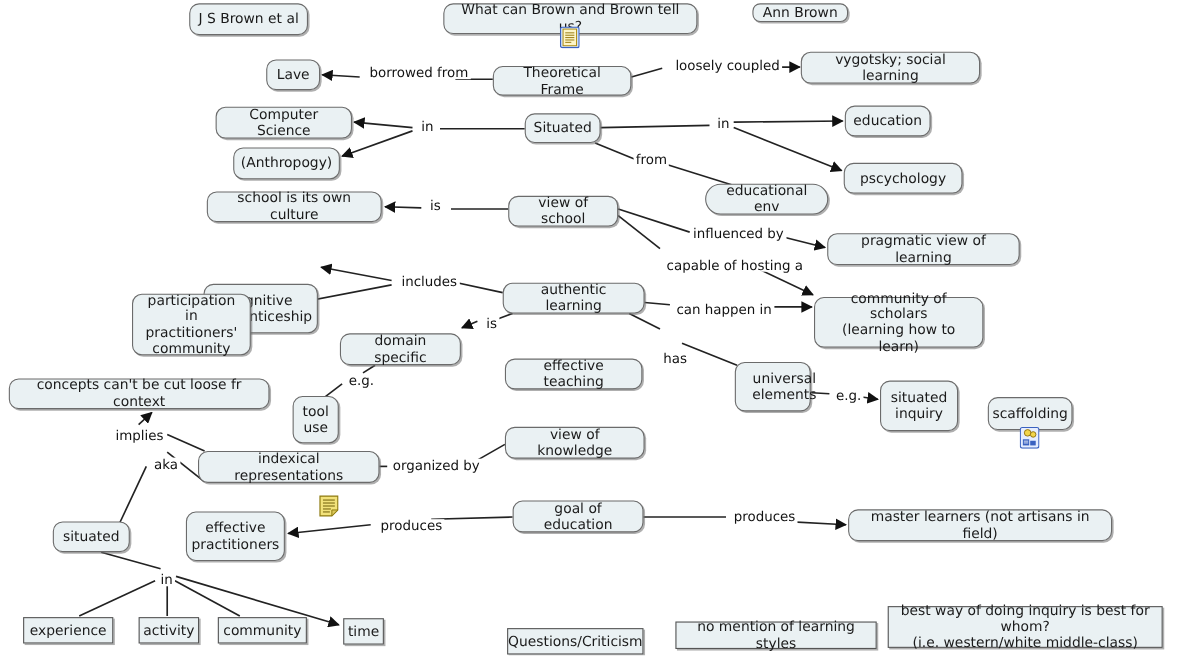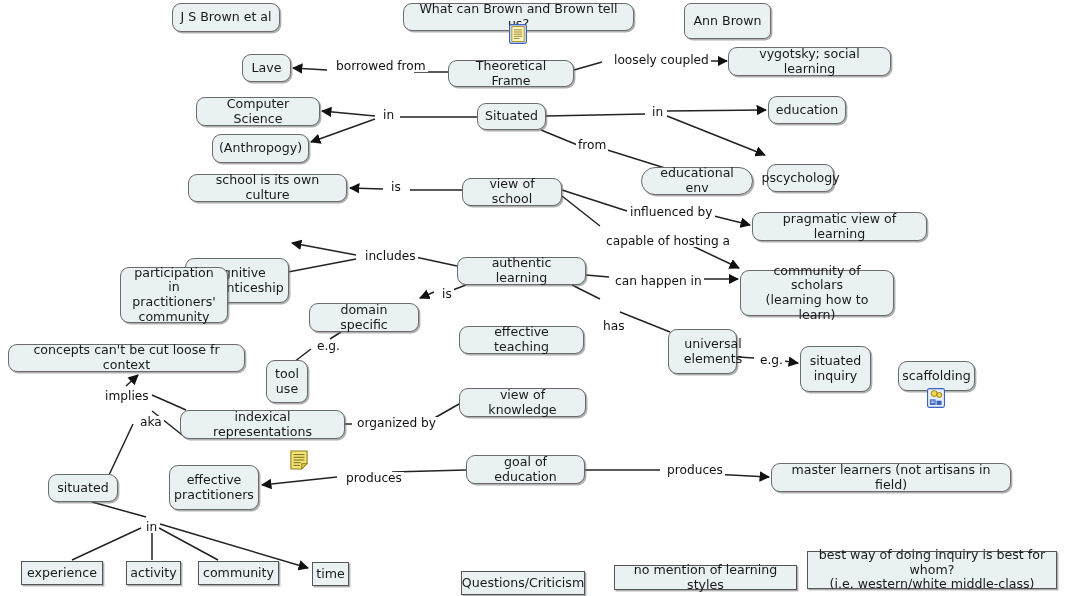--- a/index.html
+++ b/index.html
@@ -114,29 +114,29 @@
         <path d="M141,528 L72,560" fill="none" stroke="#222222" stroke-width="1.5"></path>
         <path d="M152,528 L152,560" fill="none" stroke="#222222" stroke-width="1.5"></path>
         <path d="M159,528 L218,560" fill="none" stroke="#222222" stroke-width="1.5"></path>
         <path d="M160,524 L308,568" fill="none" stroke="#222222" stroke-width="1.5" marker-end="url(#arw)"></path>
       </g>
   </svg>
 
   <div id="nodes-layer">
       <div class="node" style="left: 172px; top: 3px; width: 108px; height: 29px;">J S Brown et al</div>
       <div class="node" style="left: 403px; top: 3px; width: 231px; height: 28px;">What can Brown and Brown tell us?</div>
-      <div class="node" style="left: 684px; top: 3px; width: 87px; height: 36px; border-radius: 7px;">Ann Brown</div>
+      <div class="node" style="left: 684px; top: 3px; width: 87px; height: 17px; border-radius: 7px;">Ann Brown</div>
       <div class="node" style="left: 242px; top: 54px; width: 49px; height: 28px;">Lave</div>
       <div class="node" style="left: 448px; top: 60px; width: 126px; height: 27px;">Theoretical Frame</div>
       <div class="node" style="left: 728px; top: 47px; width: 163px; height: 29px;">vygotsky; social learning</div>
       <div class="node" style="left: 196px; top: 97px; width: 124px; height: 29px;">Computer Science</div>
       <div class="node" style="left: 212px; top: 134px; width: 97px; height: 29px;">(Anthropogy)</div>
       <div class="node" style="left: 477px; top: 103px; width: 69px; height: 27px;">Situated</div>
       <div class="node" style="left: 768px; top: 96px; width: 78px; height: 28px;">education</div>
-      <div class="node" style="left: 767px; top: 164px; width: 67px; height: 28px;">pscychology</div>
+      <div class="node" style="left: 767px; top: 148px; width: 108px; height: 28px;">pscychology</div>
       <div class="node" style="left: 641px; top: 167px; width: 112px; height: 28px; border-radius: 14px;">educational env</div>
       <div class="node" style="left: 188px; top: 174px; width: 159px; height: 28px;">school is its own culture</div>
       <div class="node" style="left: 462px; top: 178px; width: 100px; height: 28px;">view of school</div>
       <div class="node" style="left: 752px; top: 212px; width: 175px; height: 29px;">pragmatic view of learning</div>
       <div class="node" style="left: 185px; top: 213px; width: 104px; height: 45px; margin-top: 45px;">cognitive
 apprenticeship</div>
       <div class="node" style="left: 120px; top: 267px; width: 108px; height: 56px;">participation in
 practitioners'
 community</div>
       <div class="node" style="left: 457px; top: 257px; width: 129px; height: 28px;">authentic learning</div>

